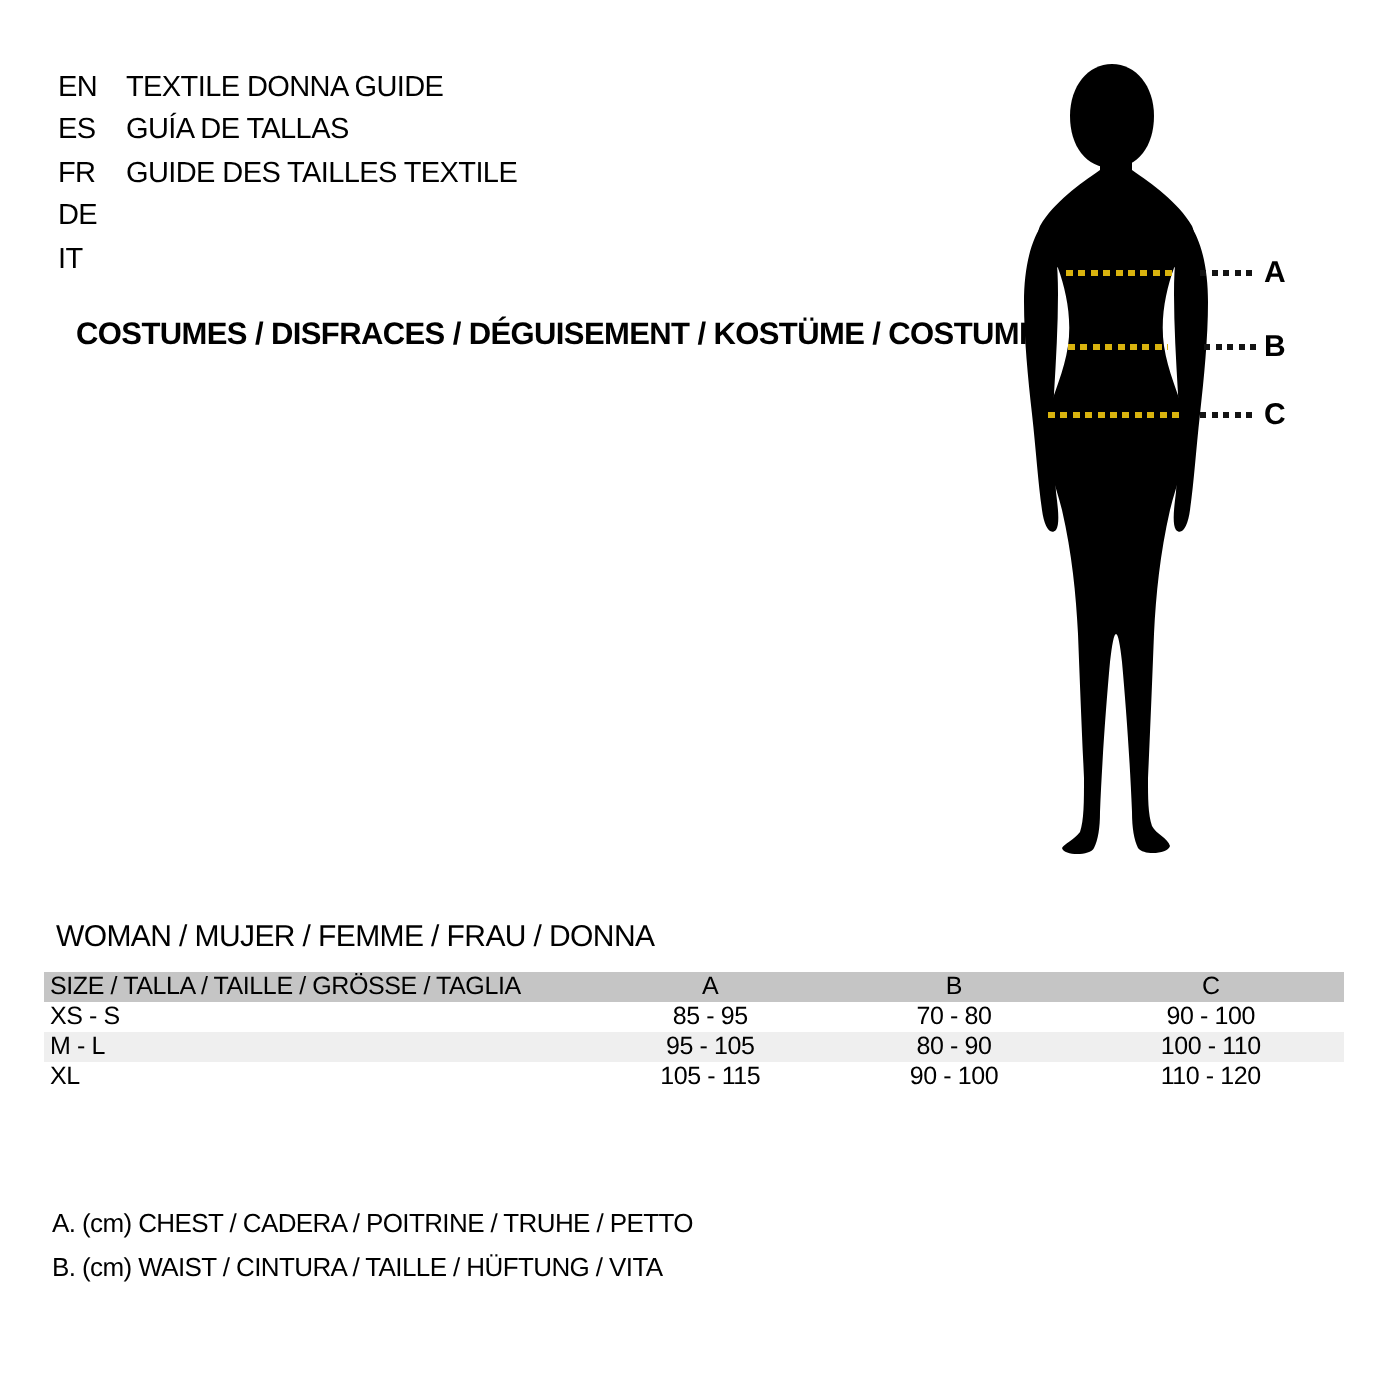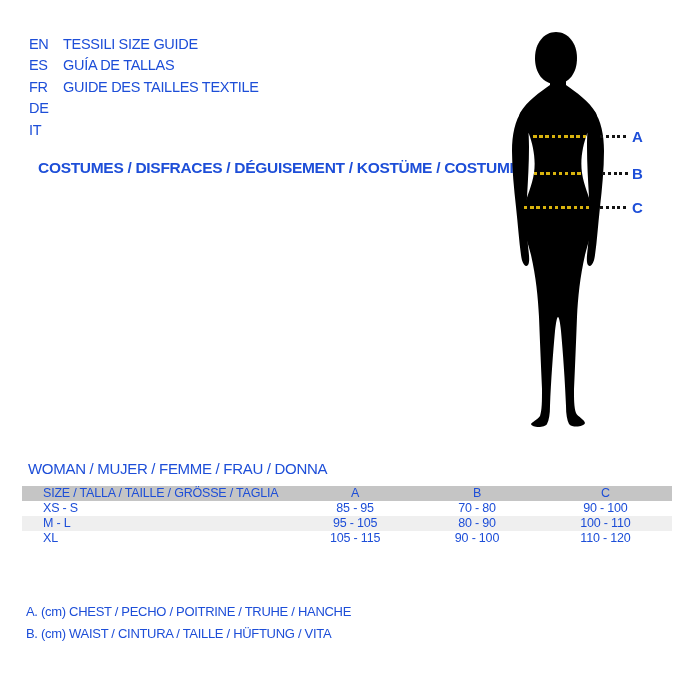--- a/index.html
+++ b/index.html
@@ -1,18 +1,18 @@
 <!DOCTYPE html>
 <html><head>
 <meta charset="utf-8">
 <style>
   html,body { margin:0; padding:0; background:#fff; }
   .page {
     position:relative; width:700px; height:700px; background:#ffffff;
-    font-family:"Liberation Sans", sans-serif; color:#1d4ed8; overflow:hidden;
+    font-family:"Liberation Sans", sans-serif; color:#000000; overflow:hidden;
   }
 
   
   .lang-list { position:absolute; left:29px; top:33px; }
   .lang-row { display:flex; height:21.5px; align-items:center;
               font-size:14.5px; font-weight:500; letter-spacing:-0.3px; }
   .lang-code { width:34px; flex:0 0 34px; }
 
   
   .category-title { position:absolute; left:38px; top:159px; margin:0;
@@ -27,37 +27,37 @@
   .measure-label { position:absolute; left:162px; width:24px;
                    font-size:15px; font-weight:700; line-height:18px; }
 
   
   .section-title { position:absolute; left:28px; top:460px;
                    font-size:15px; letter-spacing:-0.3px; }
   .size-table { position:absolute; left:22px; top:486px; width:650px;
                 border-collapse:collapse; font-size:12.5px; letter-spacing:-0.2px; }
   .size-table th, .size-table td { height:15px; padding:0; line-height:15px;
                 font-weight:400; text-align:center; white-space:nowrap; }
-  .size-table th:first-child, .size-table td:first-child { text-align:left; padding-left:21px; }
+  .size-table th:first-child, .size-table td:first-child { text-align:left; padding-left:3px; }
   .size-table thead tr { background:#c5c5c5; }
   .size-table tbody tr:nth-child(even) { background:#efefef; }
 
   
   .legend { position:absolute; left:26px; top:601px;
             font-size:13px; line-height:22.3px; letter-spacing:-0.3px; }
 </style>
 </head>
 <body>
 
 <div class="page">
 
   <section class="lang-list">
     <div class="lang-row">
       <span class="lang-code">EN</span>
-      <span class="lang-label">TESSILI SIZE GUIDE</span>
+      <span class="lang-label">TEXTILE DONNA GUIDE</span>
     </div>
     <div class="lang-row">
       <span class="lang-code">ES</span>
       <span class="lang-label">GUÍA DE TALLAS</span>
     </div>
     <div class="lang-row">
       <span class="lang-code">FR</span>
       <span class="lang-label">GUIDE DES TAILLES TEXTILE</span>
     </div>
     <div class="lang-row">
@@ -173,17 +173,17 @@
       <tr>
         <td>XL</td>
         <td>105 - 115</td>
         <td>90 - 100</td>
         <td>110 - 120</td>
       </tr>
     </tbody>
   </table>
 
   <div class="legend">
-    <div>A. (cm) CHEST / PECHO / POITRINE / TRUHE / HANCHE</div>
+    <div>A. (cm) CHEST / CADERA / POITRINE / TRUHE / PETTO</div>
     <div>B. (cm) WAIST / CINTURA / TAILLE / HÜFTUNG / VITA</div>
   </div>
 
 </div>
 
 </body></html>

